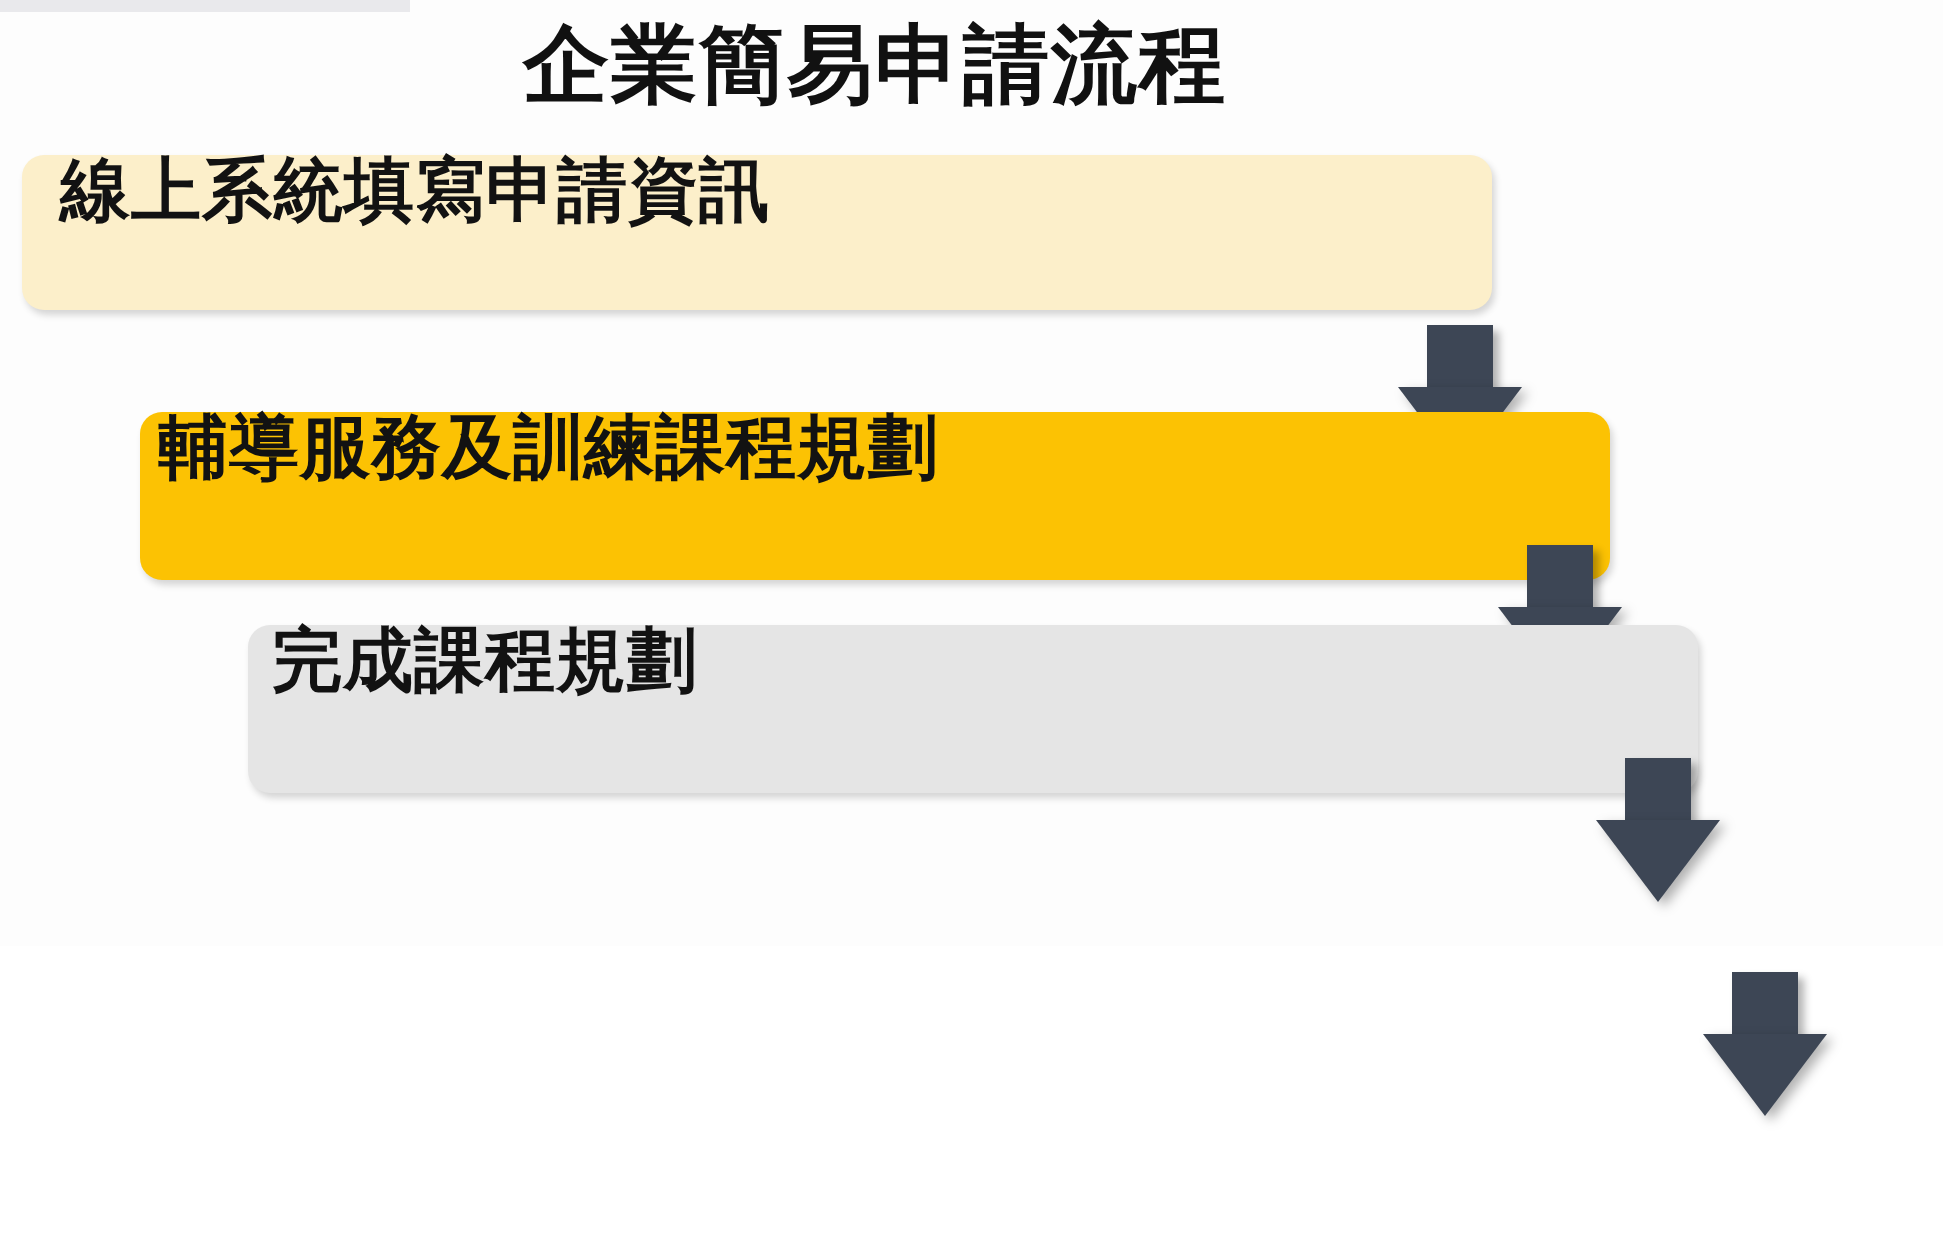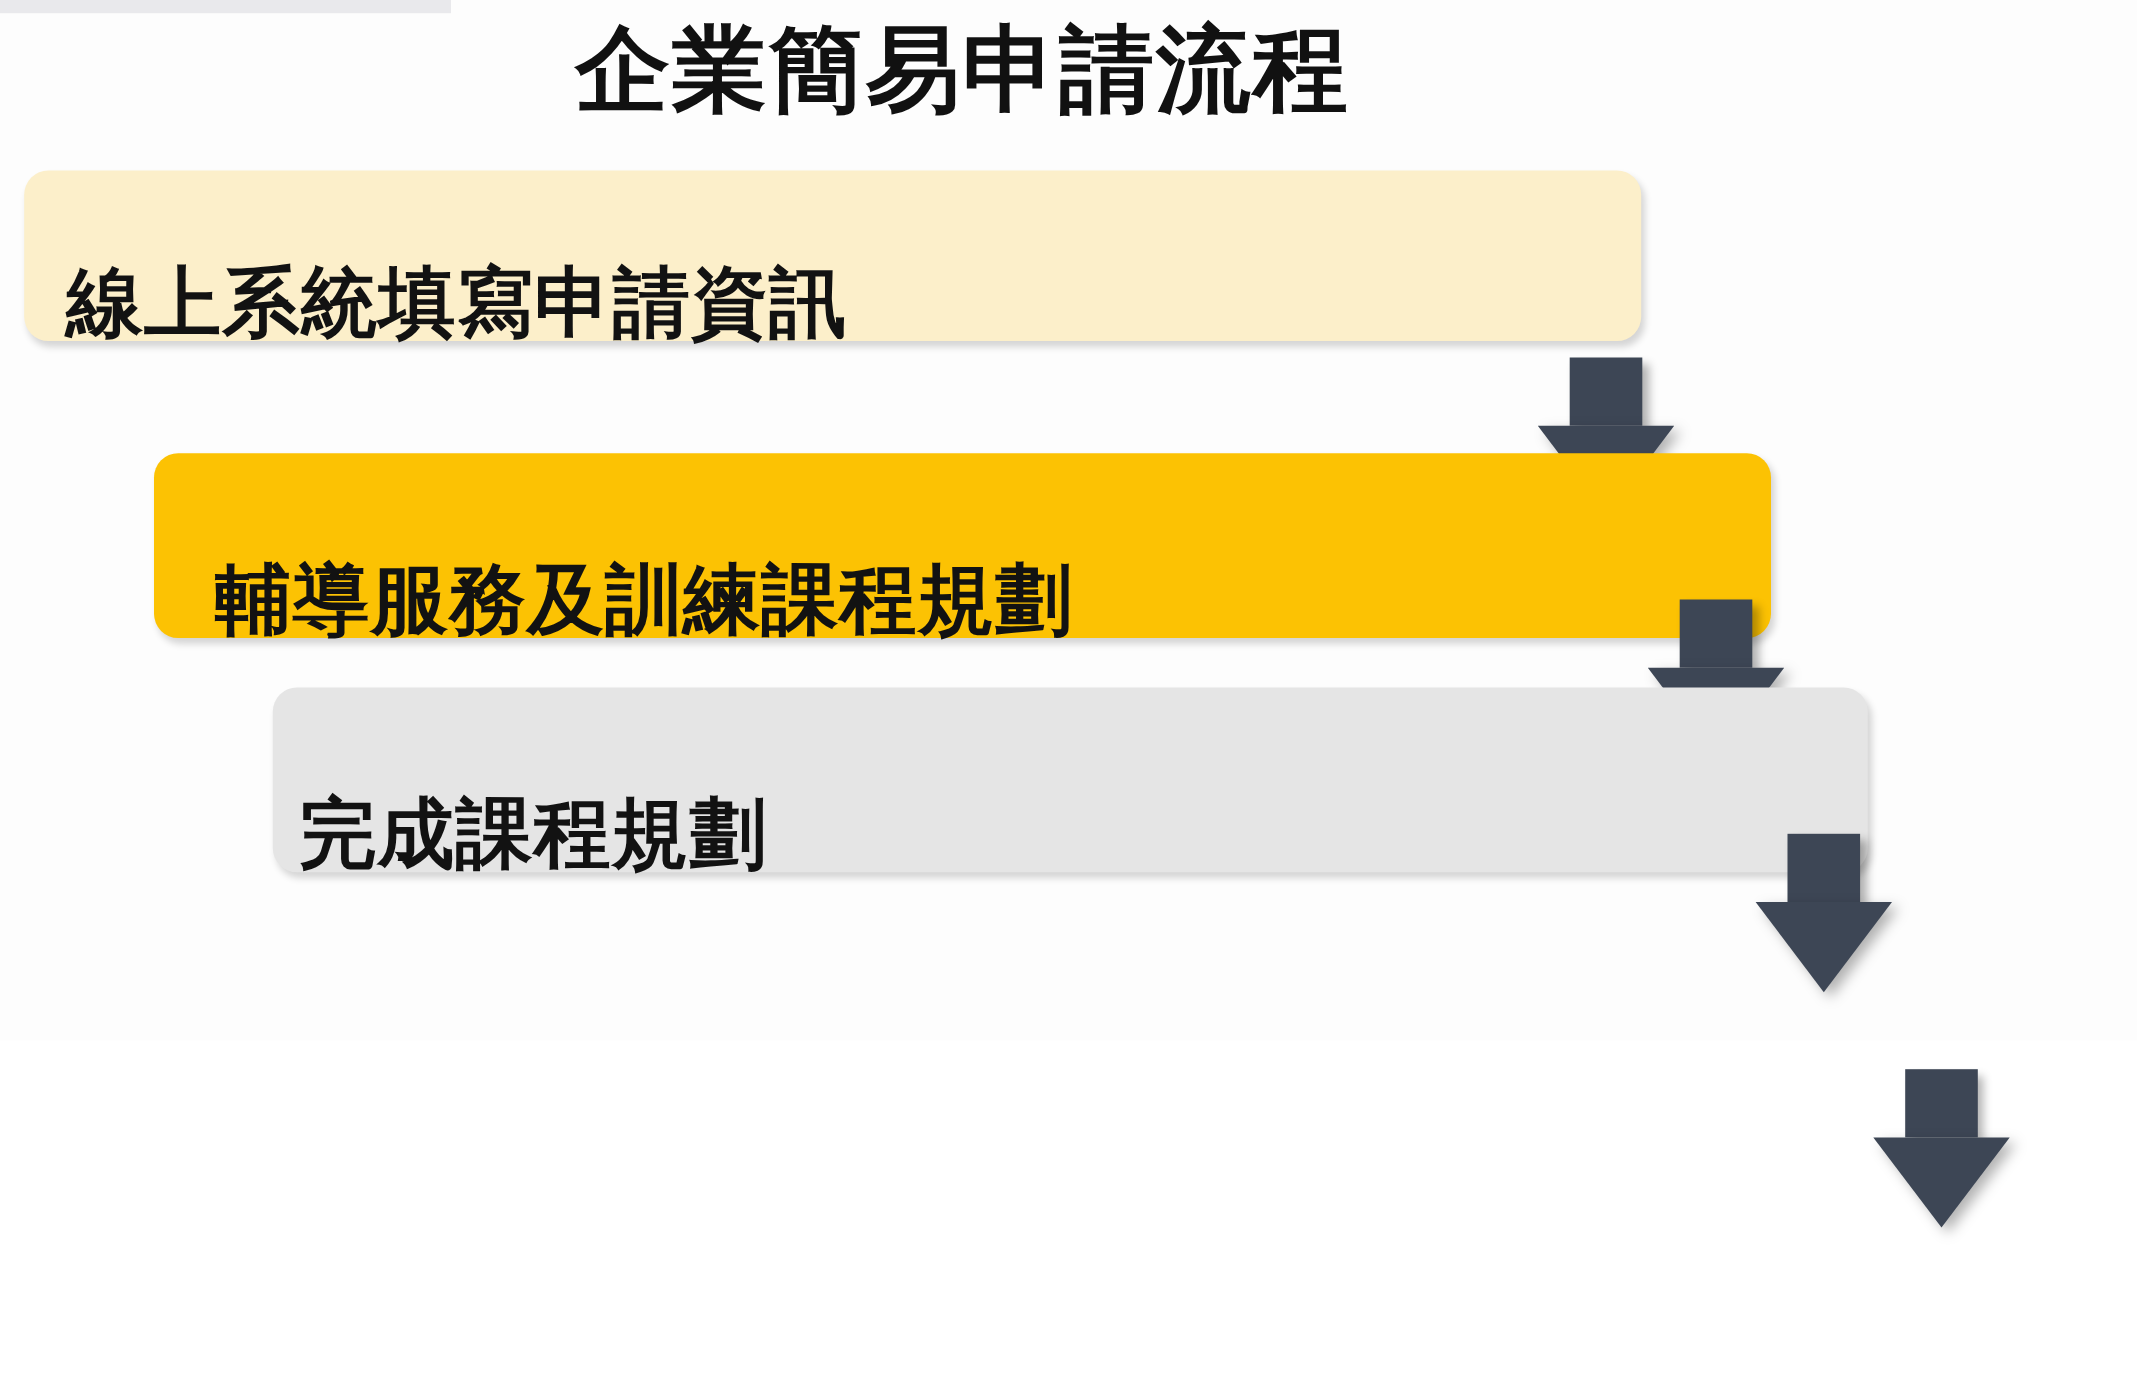--- a/index.html
+++ b/index.html
@@ -52,42 +52,42 @@
     left: 0; top: 0;
     width: 1943px;
     height: 1258px;
   }
 
   .step-box {
     position: absolute;
     border-radius: 22px;
     box-shadow: 3px 5px 7px rgba(0,0,0,0.16);
     display: flex;
-    align-items: flex-end;
+    align-items: flex-start;
     box-sizing: border-box;
   }
   .step-box .step-label {
     font-size: 70px;
     font-weight: 700;
     color: #121212;
     letter-spacing: 1px;
     white-space: nowrap;
     line-height: 1;
   }
 
   
   .step-1 {
     left: 22px;  top: 155px;  width: 1470px; height: 155px;
     background: #fcefca;
     padding-left: 38px;
   }
   .step-2 {
     left: 140px; top: 412px;  width: 1470px; height: 168px;
     background: #fcc203;
-    padding-left: 55px;
+    padding-left: 18px;
   }
   .step-3 {
     left: 248px; top: 625px;  width: 1450px; height: 168px;
     background: #fcc203;
     padding-left: 38px;
   }
   .step-4 {
     left: 352px; top: 838px;  width: 1450px; height: 180px;
     background: #fcefca;
     padding-left: 38px;

